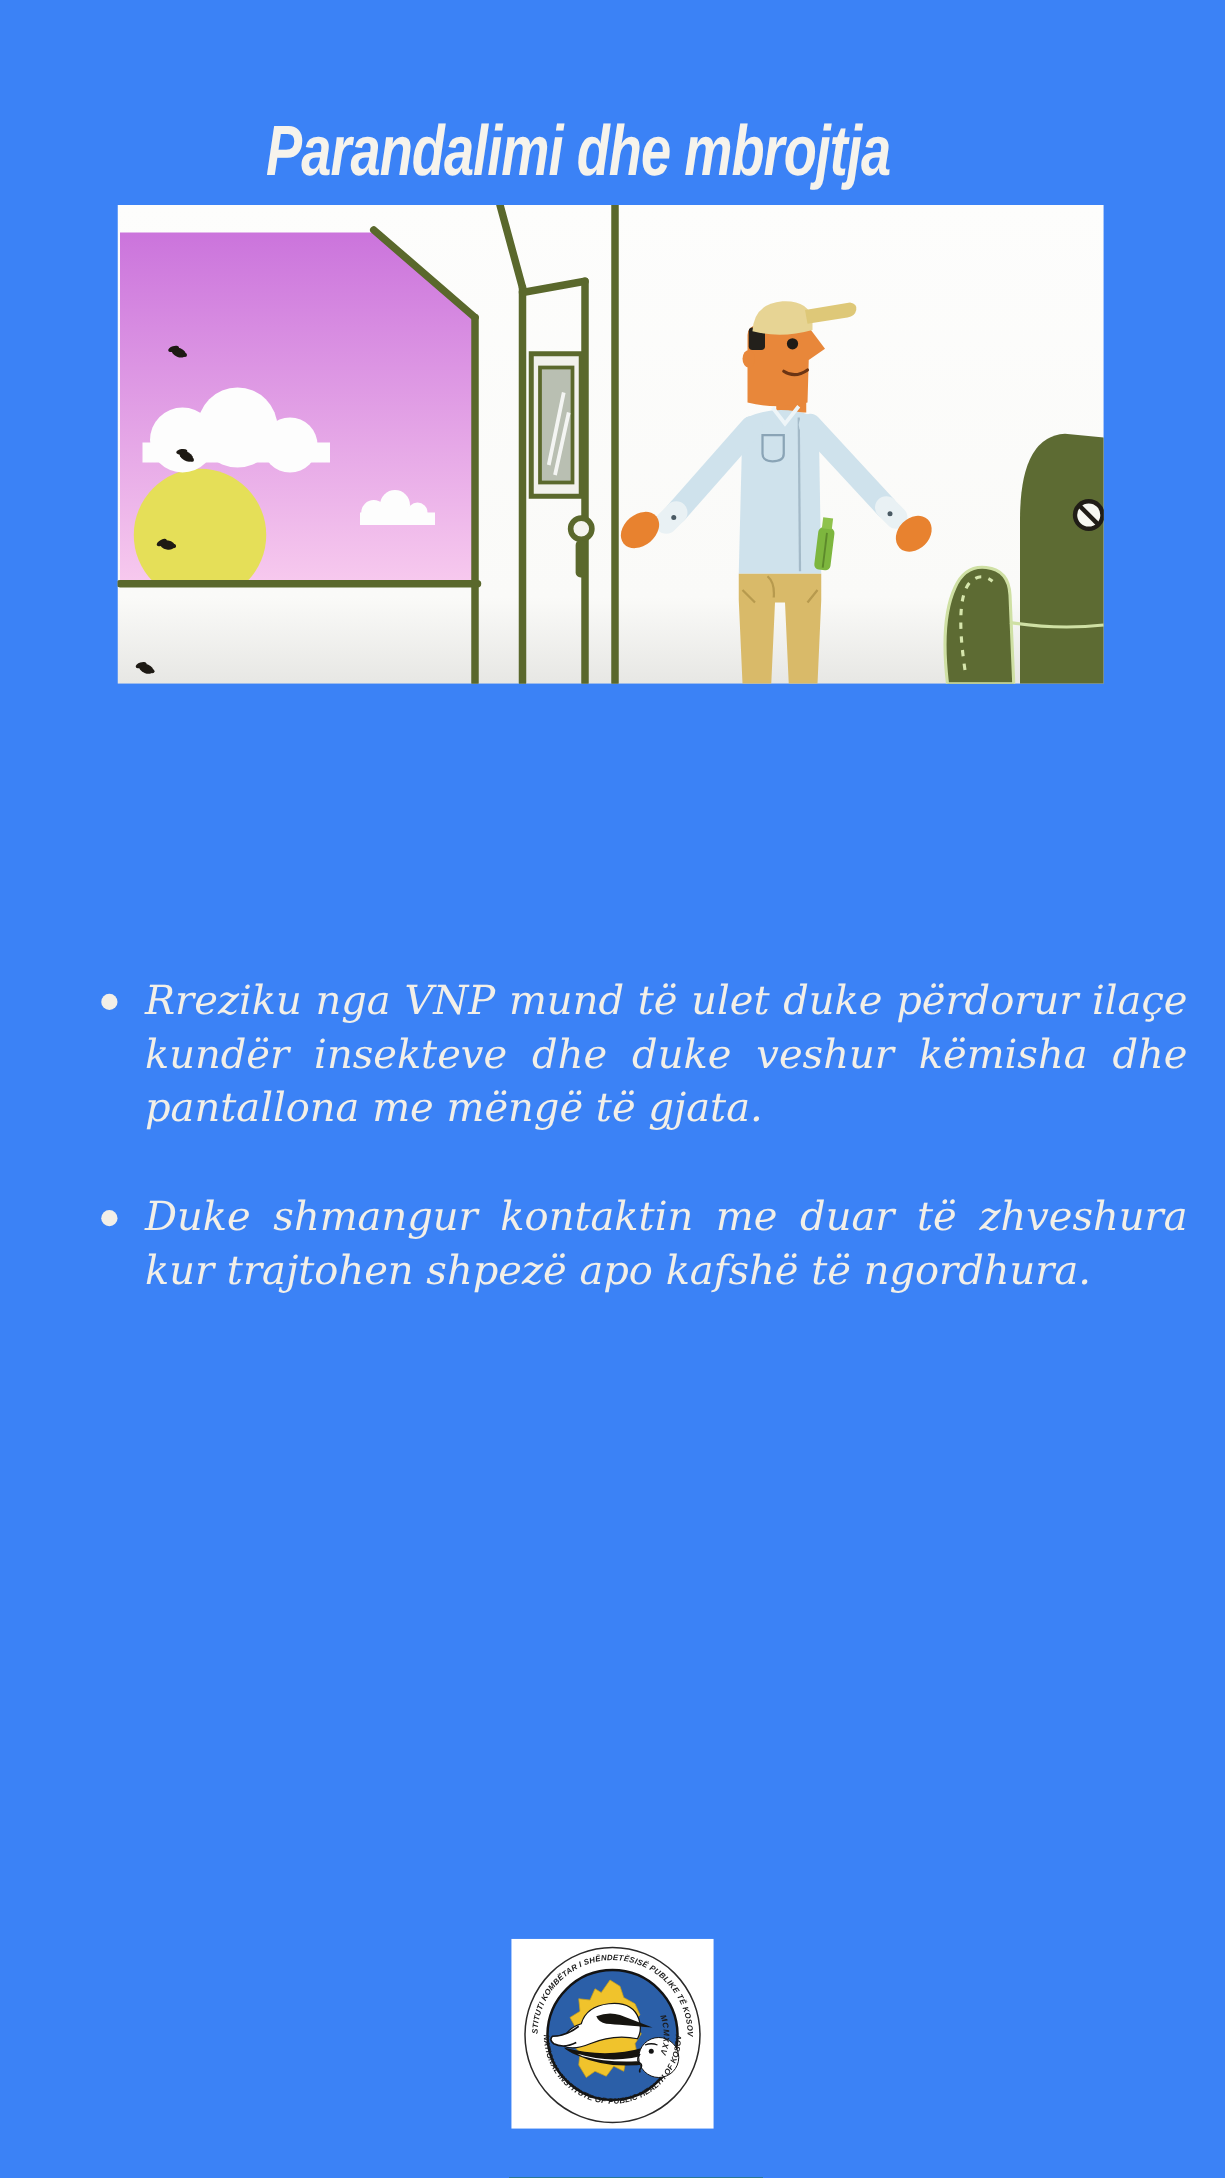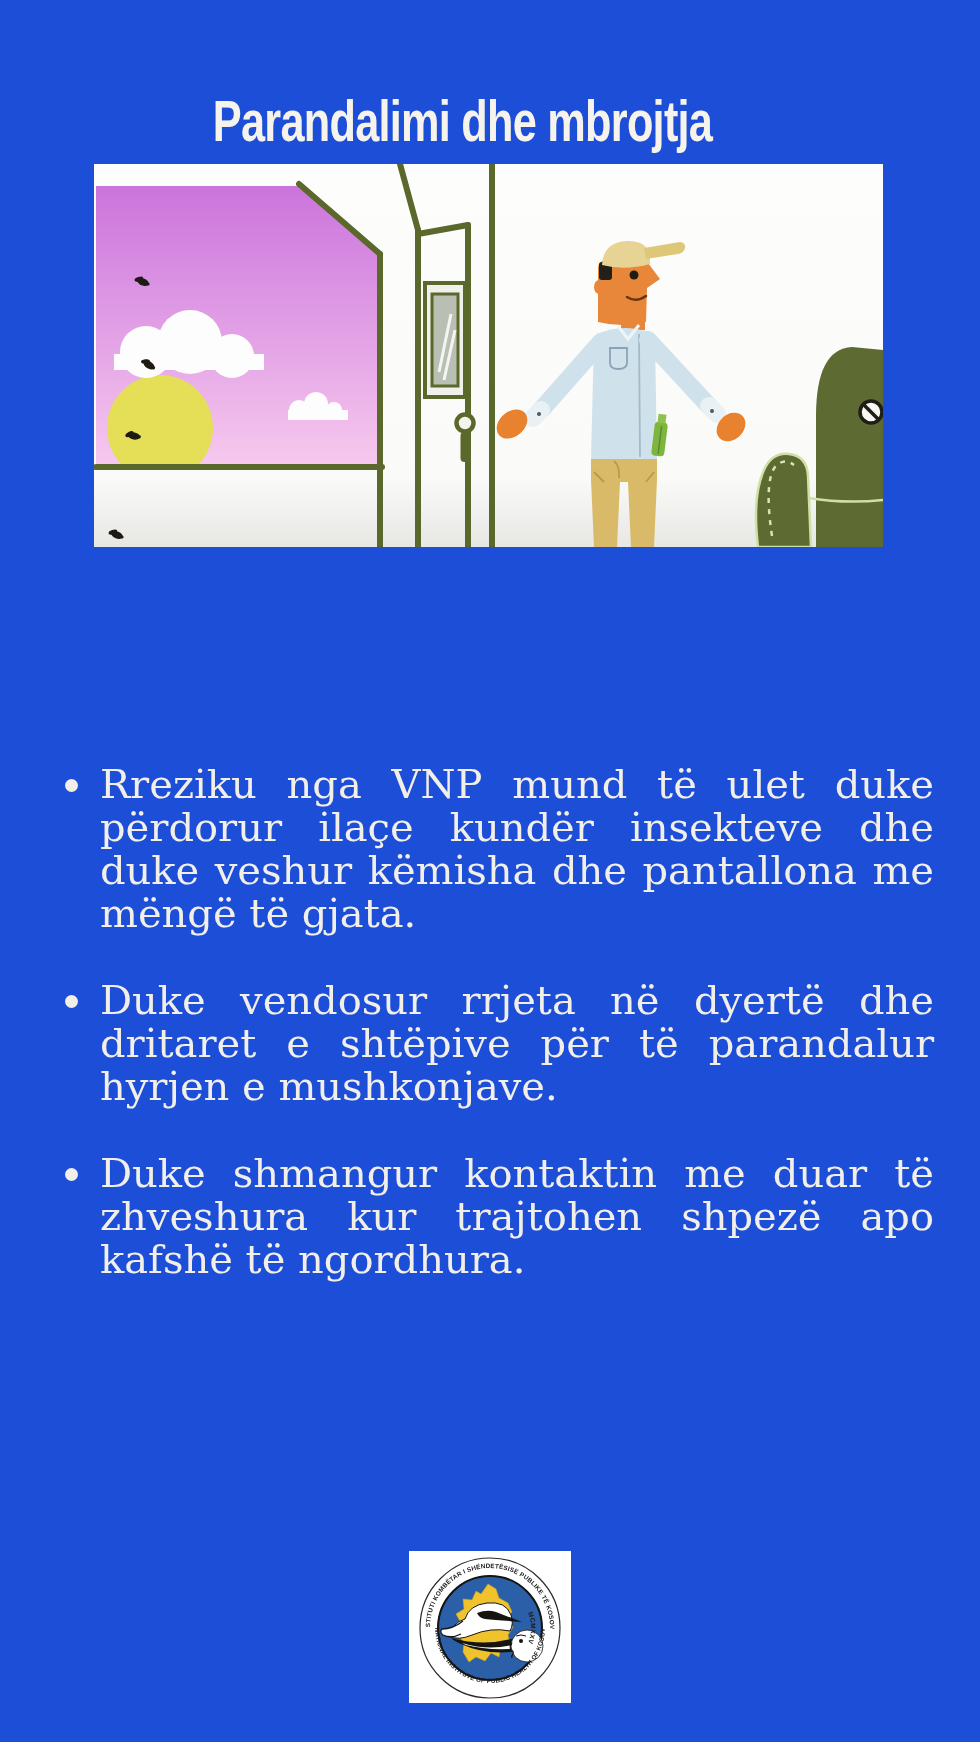--- a/index.html
+++ b/index.html
@@ -1,36 +1,37 @@
 <!DOCTYPE html>
 <html><head>
 <meta charset="utf-8">
 <style>
   html,body { margin:0; padding:0; background:#1d7150; }
   .page {
     position:relative; width:980px; height:1742px;
-    background:#1d4ed8; overflow:hidden;
+    background:#3b82f6; overflow:hidden;
     font-family:"Liberation Sans", sans-serif;
+    font-style:italic;
   }
   .title {
     position:absolute; top:54px; left:0; width:924px;
     text-align:center; color:#f6f3ec;
     font-weight:700; font-size:57px; line-height:1.05;
     letter-spacing:-1px; white-space:nowrap;
   }
   .title .squeeze { display:inline-block; transform:scaleX(0.76); transform-origin:50% 50%; }
   .illustration-wrap {
     position:absolute; left:94px; top:164px; width:789px; height:383px;
   }
   .illustration-wrap svg { display:block; width:789px; height:383px; }
   .bullets {
     position:absolute; left:62px; top:763px; width:872px;
-    margin:0; padding:0; list-style:none;
+    margin:16px; padding:0; list-style:none;
     color:#f2efe8; font-family:"DejaVu Serif", serif;
-    font-size:40px; line-height:43px;
+    font-size:32px; line-height:43px;
   }
   .bullets li { position:relative; padding-left:38px; margin:0 0 44px 0; }
   .bullets li .dot {
     position:absolute; left:3px; top:16px; width:13px; height:13px;
     border-radius:50%; background:#f2efe8;
   }
   .bullets li .text { display:block; text-align:justify; }
   .logo-wrap { position:absolute; left:409px; top:1551px; width:162px; height:152px; }
   .logo-wrap svg { display:block; width:162px; height:152px; }
   .arc-text { font-family:"Liberation Sans", sans-serif; font-weight:700; fill:#1b1b1b; }
@@ -150,24 +151,20 @@
     </svg>
   </div>
 
   <ul class="bullets">
     <li>
       <span class="dot"></span>
       <span class="text">Rreziku nga VNP mund të ulet duke përdorur ilaçe kundër insekteve dhe duke veshur këmisha dhe pantallona me mëngë të gjata.</span>
     </li>
     <li>
       <span class="dot"></span>
-      <span class="text">Duke vendosur rrjeta në dyertë dhe dritaret e shtëpive për të parandalur hyrjen e mushkonjave.</span>
-    </li>
-    <li>
-      <span class="dot"></span>
       <span class="text">Duke shmangur kontaktin me duar të zhveshura kur trajtohen shpezë apo kafshë të ngordhura.</span>
     </li>
   </ul>
 
   <div class="logo-wrap">
     <svg viewBox="0 0 162 152" xmlns="http://www.w3.org/2000/svg">
       <defs>
         <path id="arcTop" d="M21,77 A60,60 0 1 1 141,77" fill="none"></path>
         <path id="arcBottom" d="M26,77 A55,55 0 0 0 136,77" fill="none"></path>
         <path id="arcYear" d="M81,36 A41,41 0 0 1 81,118" fill="none"></path>

